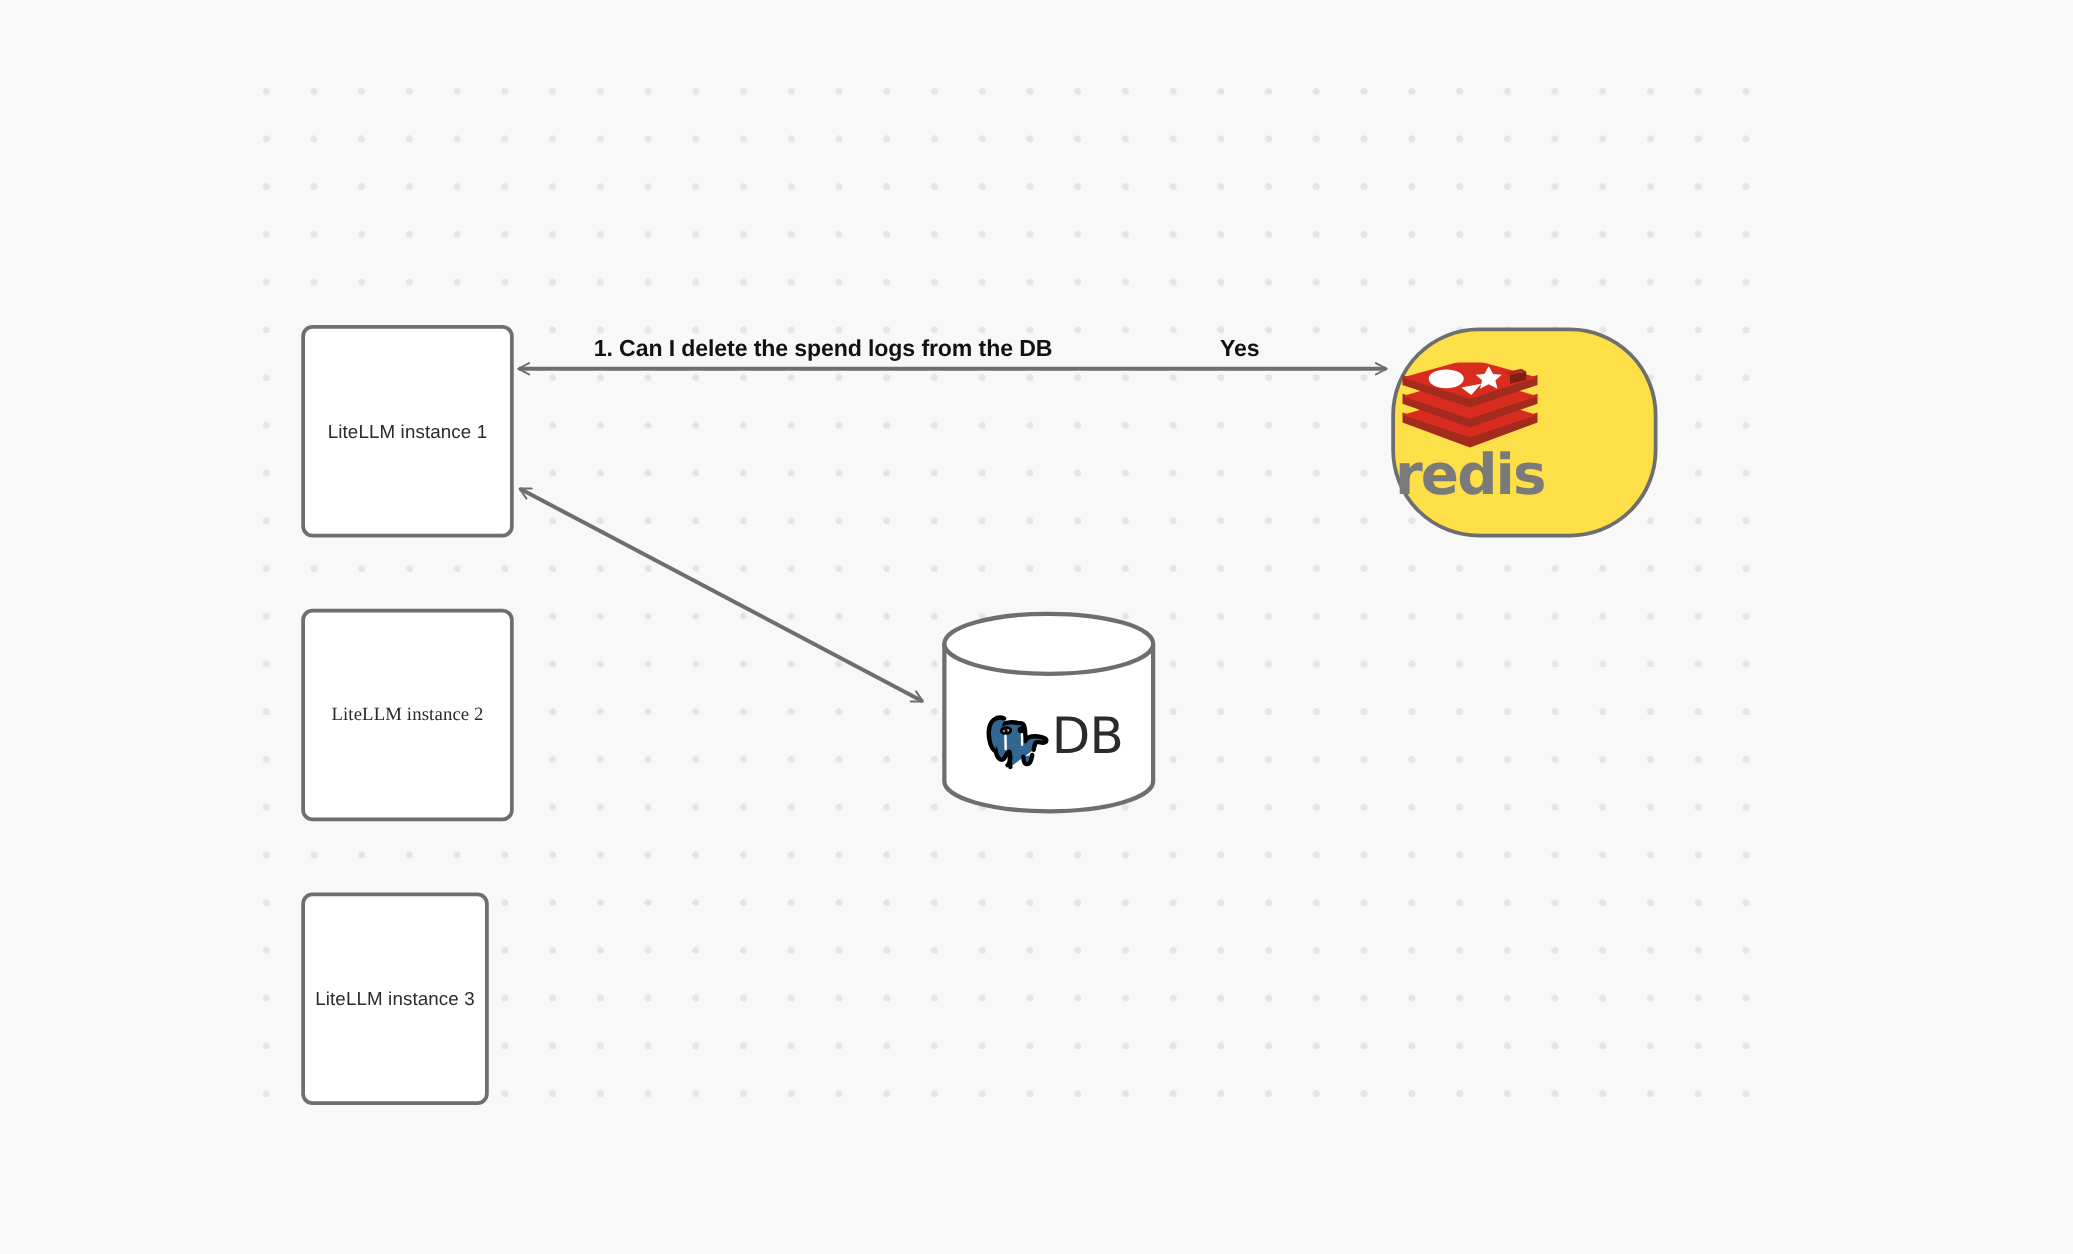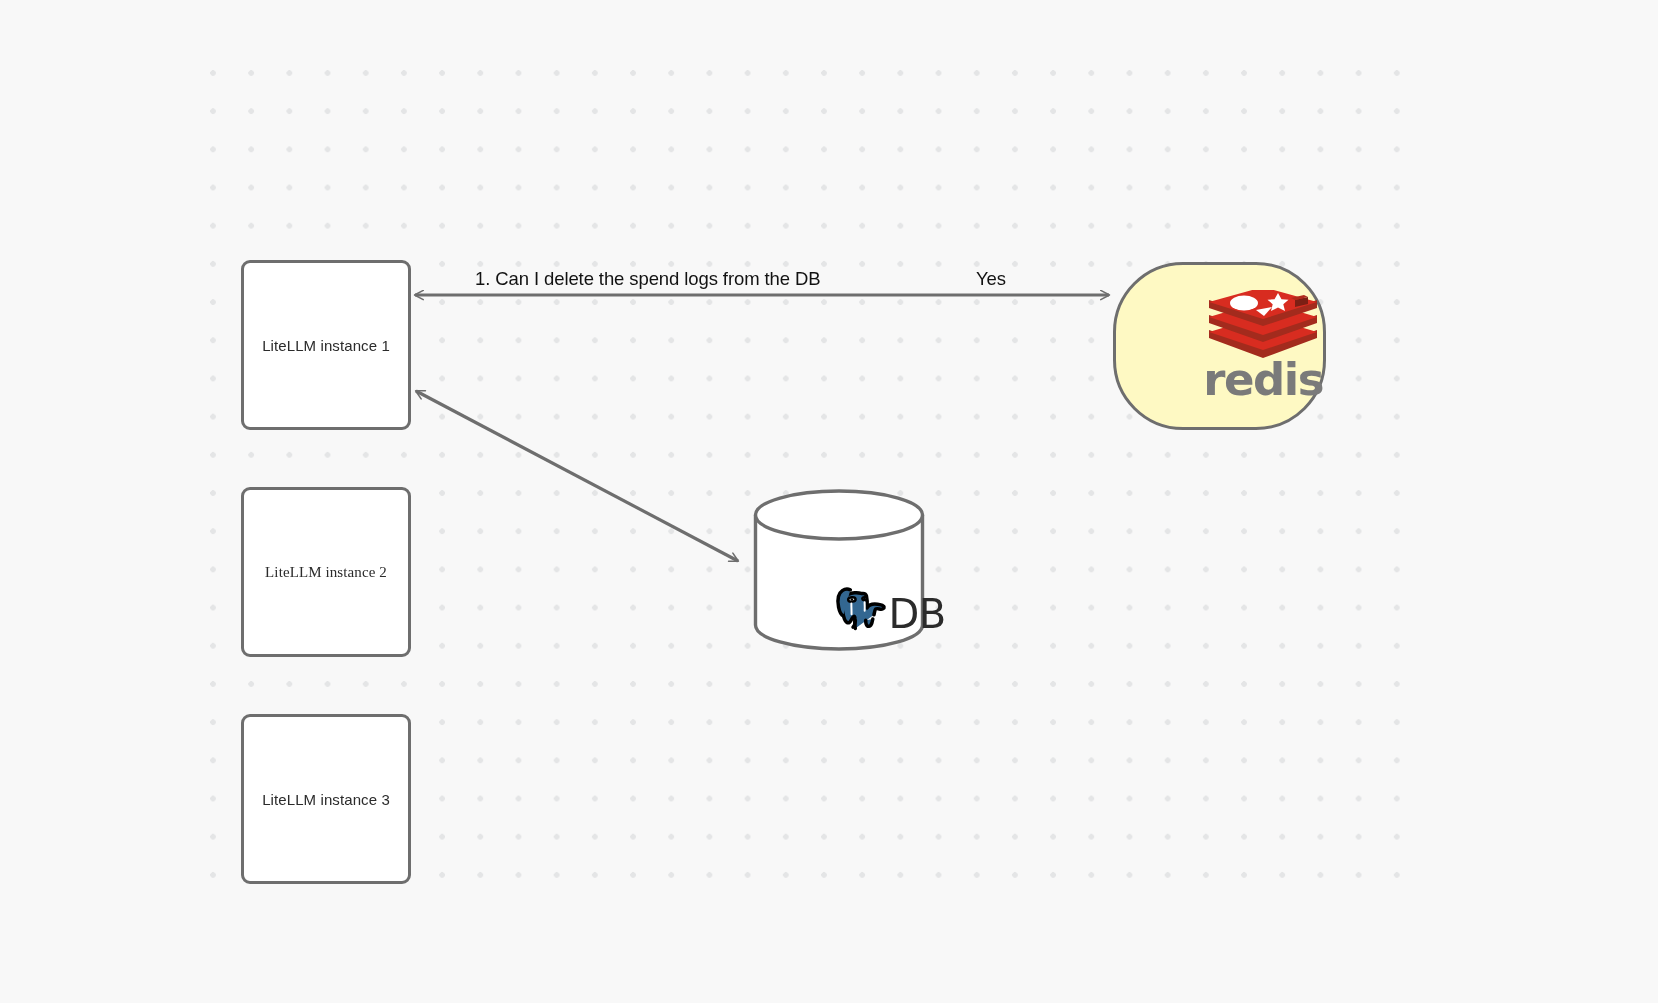--- a/index.html
+++ b/index.html
@@ -52,36 +52,36 @@
     justify-content: center;
   }
   .node-label {
     font-size: 15px;
     color: #2b2b2b;
     letter-spacing: 0.1px;
     white-space: nowrap;
   }
   #node-litellm-1 { left: 241px; top: 260px;  width: 170px; height: 170px; }
   #node-litellm-2 { left: 241px; top: 487px;  width: 170px; height: 170px; font-family: Liberation Serif, serif; }
-  #node-litellm-3 { left: 241px; top: 714px;  width: 170px; height: 170px; }
+  #node-litellm-3 { left: 241px; top: 714px;  width: 150px; height: 170px; }
 
   
   #node-redis {
     position: absolute;
     left: 1113px;
     top: 262px;
     width: 213px;
     height: 168px;
     box-sizing: border-box;
-    background: #fef9c3;
+    background: #fde047;
     border: 3.4px solid #6e6e6e;
     border-radius: 70px;
     display: flex;
     align-items: center;
-    justify-content: flex-end;
+    justify-content: flex-start;
   }
   .redis-logo {
     display: flex;
     flex-direction: column;
     align-items: center;
     justify-content: center;
     gap: 1px;
   }
   .redis-wordmark {
     font-family: "DejaVu Sans", sans-serif;
@@ -107,38 +107,37 @@
     height: 162px;
     overflow: visible;
   }
   .db-content {
     position: absolute;
     left: 0;
     top: 52px;
     width: 172px;
     height: 96px;
     display: flex;
-    align-items: flex-end;
+    align-items: center;
     justify-content: center;
     gap: 0px;
-    padding-left: 47px;
   }
   .db-text {
     font-family: "DejaVu Sans", sans-serif;
     font-size: 40px;
     font-weight: 400;
     color: #2b2b2b;
     letter-spacing: -0.5px;
     margin-left: -4px;
   }
   
   .edge-label {
     position: absolute;
     font-size: 18.5px;
-    font-weight: 400;
+    font-weight: 700;
     color: #121212;
     white-space: nowrap;
     letter-spacing: -0.1px;
   }
   #edge-label-1 { left: 475px; top: 268px; }
   #edge-label-1-answer { left: 976px; top: 268px; }
   #edge-label-2 { left: 551px; top: 434px; }
 </style>
 </head>
 <body>

